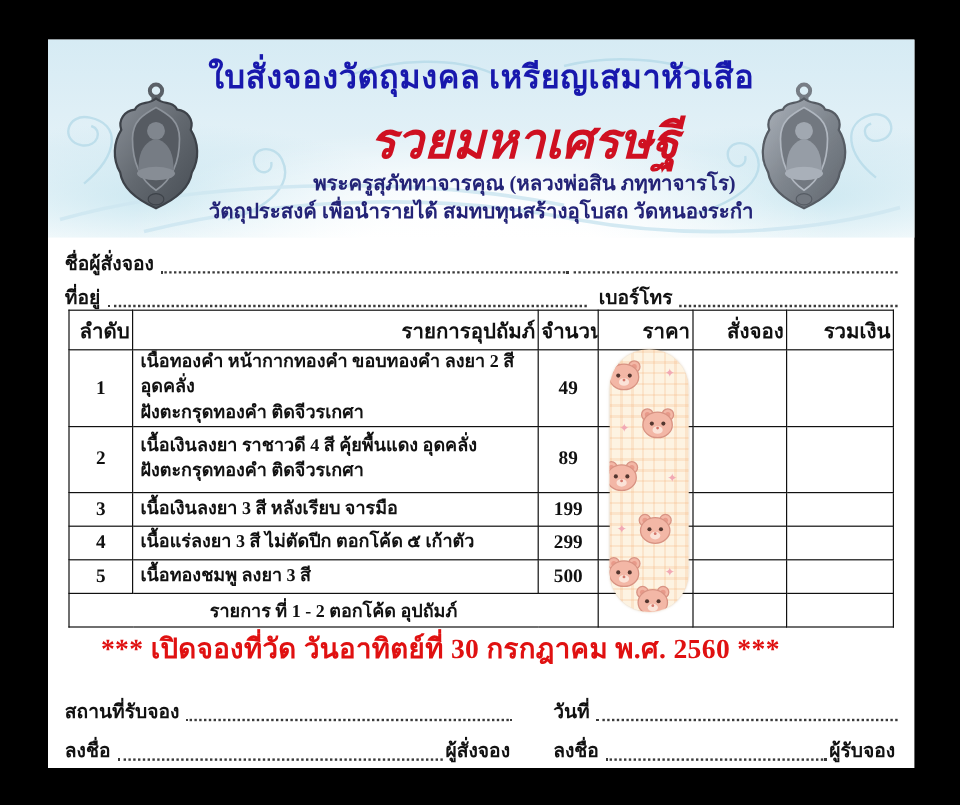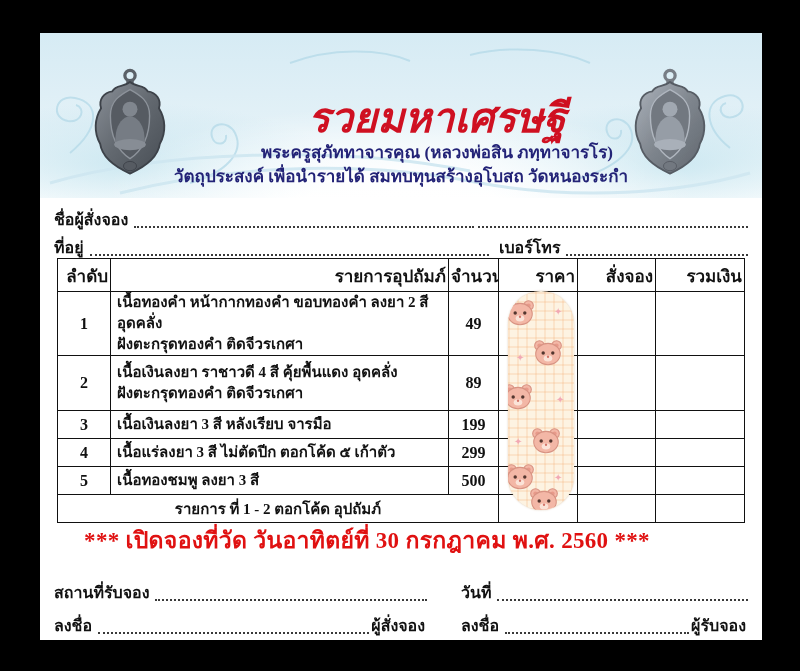--- a/index.html
+++ b/index.html
@@ -130,20 +130,21 @@
         <rect x="41" y="13" width="8" height="6" fill="#6a7077"></rect>
         <path d="M45,16 C52,22 60,18 64,26 C73,27 79,35 76,44 C83,55 84,70 77,82 C75,96 63,106 45,114 C27,106 15,96 13,82 C6,70 7,55 14,44 C11,35 17,27 26,26 C30,18 38,22 45,16 Z" fill="url(#met-r)" stroke="#4d5259" stroke-width="2"></path>
         <path d="M45,24 C56,30 66,36 66,52 C66,72 60,88 45,98 C30,88 24,72 24,52 C24,36 34,30 45,24 Z" fill="#666b72" stroke="#9da3ab" stroke-width="1.5"></path>
         <circle cx="45" cy="45" r="8" fill="#90969e"></circle>
         <path d="M45,52 C37,54 32,60 30,70 L29,80 C37,85 53,85 61,80 L60,70 C58,60 53,54 45,52 Z" fill="#868c94"></path>
         <ellipse cx="45" cy="83" rx="17" ry="6" fill="#979da5"></ellipse>
         <ellipse cx="45" cy="106" rx="7" ry="5" fill="#666b72" stroke="#4d5259"></ellipse>
       </svg>
     </div>
 
+    <div class="title1">ใบสั่งจองวัตถุมงคล เหรียญเสมาหัวเสือ</div>
     <div class="title2">รวยมหาเศรษฐี</div>
     <div class="sub1">พระครูสุภัททาจารคุณ (หลวงพ่อสิน ภทฺทาจารโร)</div>
     <div class="sub2">วัตถุประสงค์  เพื่อนำรายได้ สมทบทุนสร้างอุโบสถ วัดหนองระกำ</div>
 
     <div class="fields-top">
       <div class="field-row">
         <span class="lbl">ชื่อผู้สั่งจอง</span>
         <span class="leader f1"></span>
         <span class="leader f2"></span>
       </div>

